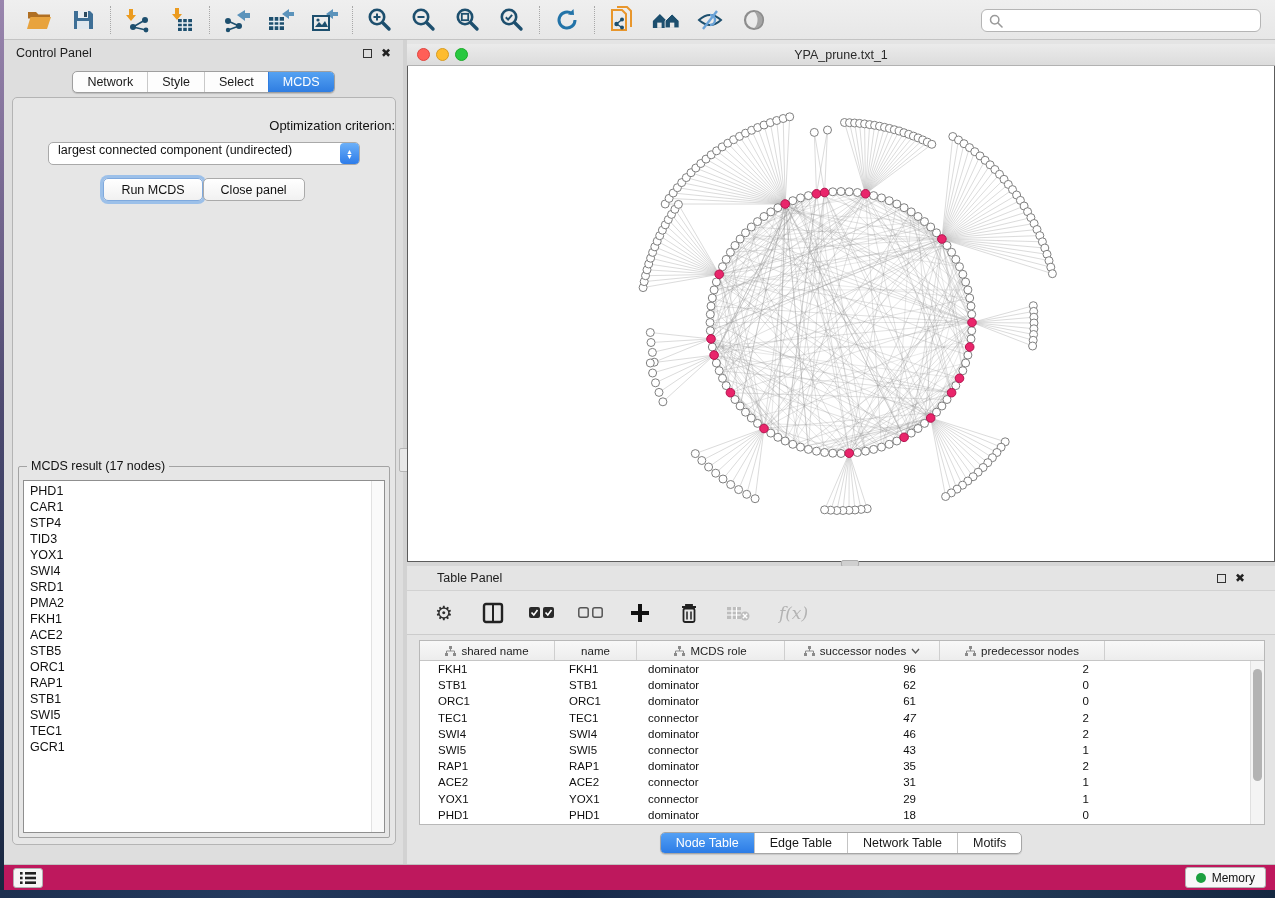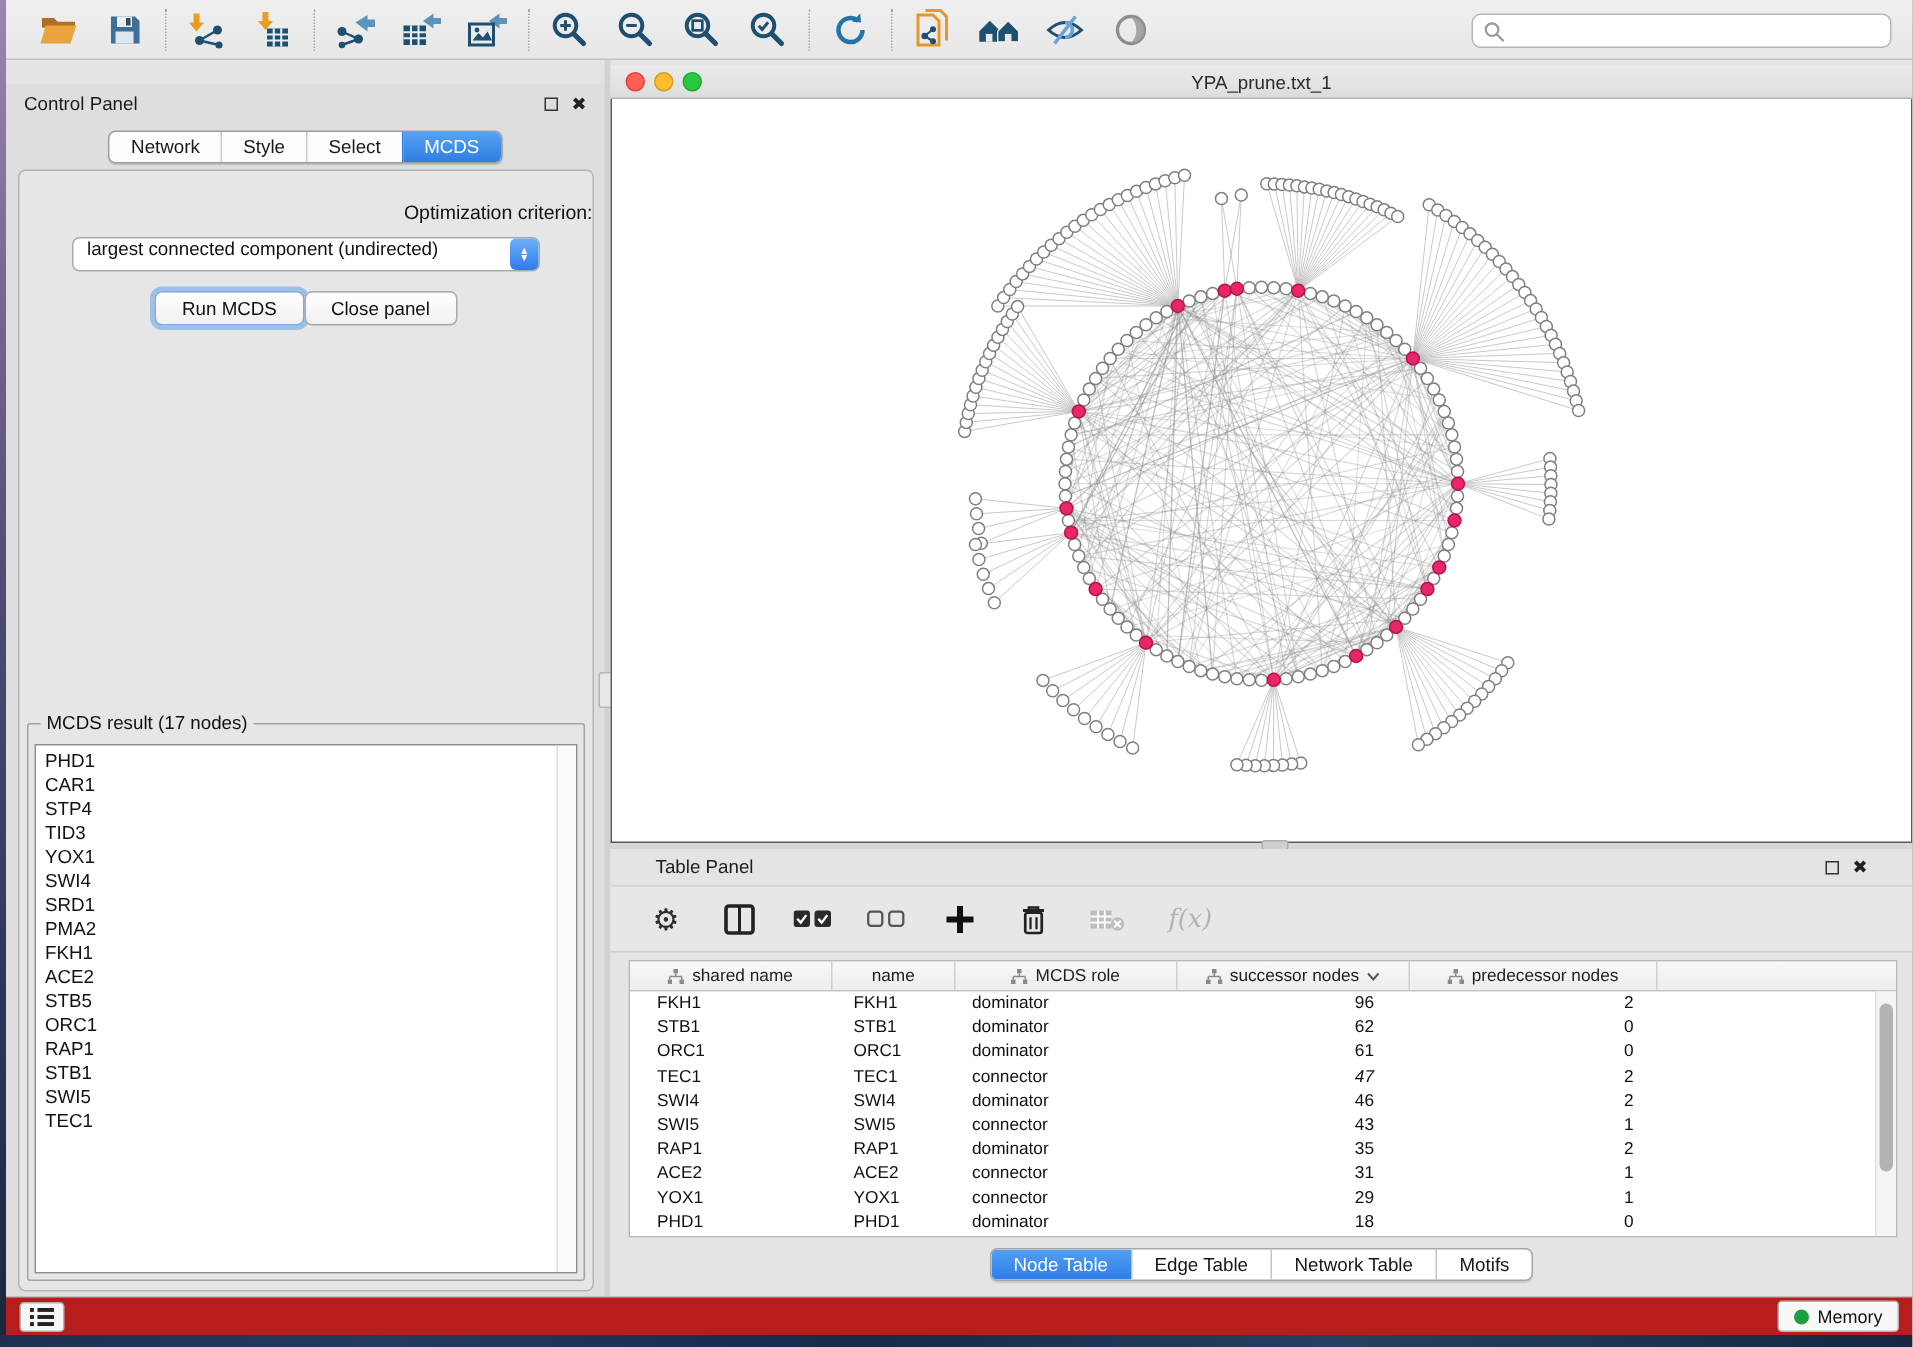--- a/index.html
+++ b/index.html
@@ -18,21 +18,21 @@
   .toolbar { position:absolute; left:0; top:0; right:0; height:40px; background:linear-gradient(#efefef,#e7e7e7);
     border-bottom:1px solid #c3c3c3; display:flex; align-items:center; padding-left:8px; }
   .tb-group { display:flex; align-items:center; gap:16px; padding:0 13px; }
   .tb-sep { width:1px; height:28px; border-left:1px dotted #a8a8a8; }
   .tb-icon { width:28px; height:28px; display:flex; align-items:center; justify-content:center; cursor:pointer; }
   .search-box { position:absolute; right:14px; top:9px; width:280px; height:23px; background:#fff;
     border:1px solid #b5b5b5; border-radius:6px; display:flex; align-items:center; padding-left:7px; gap:5px; }
   .search-box input { border:none; outline:none; flex:1; font-size:12px; background:transparent; }
 
   
-  .control-panel { position:absolute; left:0; top:56px; width:399px; height:824px; background:#dedede; }
+  .control-panel { position:absolute; left:0; top:40px; width:399px; height:824px; background:#dedede; }
   .cp-header { height:26px; display:flex; align-items:center; padding:0 12px; }
   .panel-title { font-size:12.5px; color:#1c1c1c; }
   .win-btns { margin-left:auto; display:flex; gap:9px; align-items:center; }
   .wb { font-size:12px; color:#222; cursor:pointer; line-height:1; }
   .wb.float { width:9px; height:9px; border:1.4px solid #333; display:inline-block; }
 
   .seg-row { display:flex; justify-content:center; margin-top:5px; position:relative; z-index:2; }
   .seg-tabs { display:flex; border:1px solid #9f9f9f; border-radius:5px; overflow:hidden; background:#fdfdfd;
     box-shadow:0 1px 1px rgba(0,0,0,.15); }
   .seg-tab { padding:3px 14px; font-size:12.5px; color:#1a1a1a; border-left:1px solid #c9c9c9; cursor:pointer; }
@@ -99,21 +99,21 @@
   .t-thumb { position:absolute; left:2px; width:9px; top:8px; height:112px; background:#b3b3b3; border-radius:5px; cursor:pointer; }
 
   .tp-tabs-row { display:flex; justify-content:center; margin-top:7px; }
   .tp-tabs { display:flex; border:1px solid #a6a6a6; border-radius:5px; overflow:hidden; background:#fff;
     box-shadow:0 1px 1px rgba(0,0,0,.12); }
   .tp-tab { padding:3px 15px; font-size:12.5px; color:#161616; border-left:1px solid #c4c4c4; cursor:pointer; }
   .tp-tab:first-child { border-left:none; }
   .tp-tab.active { background:linear-gradient(#54a0f4,#2c7ce6); color:#fff; border-left-color:#2c7ce6; }
 
   
-  .status-bar { position:absolute; left:0; right:0; bottom:0; height:26px; background:#b91c1c; border-top:1px solid #c0c0c0; }
+  .status-bar { position:absolute; left:0; right:0; bottom:0; height:26px; background:#be185d; border-top:1px solid #c0c0c0; }
   .list-btn { position:absolute; left:9px; top:3px; width:30px; height:20px; background:#f6f6f6; border:1px solid #b2b2b2;
     border-radius:3px; display:flex; align-items:center; justify-content:center; cursor:pointer; }
   .memory-btn { position:absolute; right:9px; top:2px; height:21px; padding:0 10px; background:#f8f8f8;
     border:1px solid #b2b2b2; border-radius:3px; display:flex; align-items:center; gap:6px; cursor:pointer; }
   .mem-dot { width:10px; height:10px; border-radius:50%; background:#1ca03f; }
   .memory-btn span { font-size:12px; color:#111; }
 </style>
 </head>
 <body>
 
@@ -311,20 +311,21 @@
                 <div class="list-item">SRD1</div>
                 <div class="list-item">PMA2</div>
                 <div class="list-item">FKH1</div>
                 <div class="list-item">ACE2</div>
                 <div class="list-item">STB5</div>
                 <div class="list-item">ORC1</div>
                 <div class="list-item">RAP1</div>
                 <div class="list-item">STB1</div>
                 <div class="list-item">SWI5</div>
                 <div class="list-item">TEC1</div>
+                <div class="list-item">GCR1</div>
               </div>
             <div class="list-scroll"></div>
           </div>
         </div>
       </div>
     </div>
 
     <div class="vsplit">
         <div class="handle"></div>
       </div>

